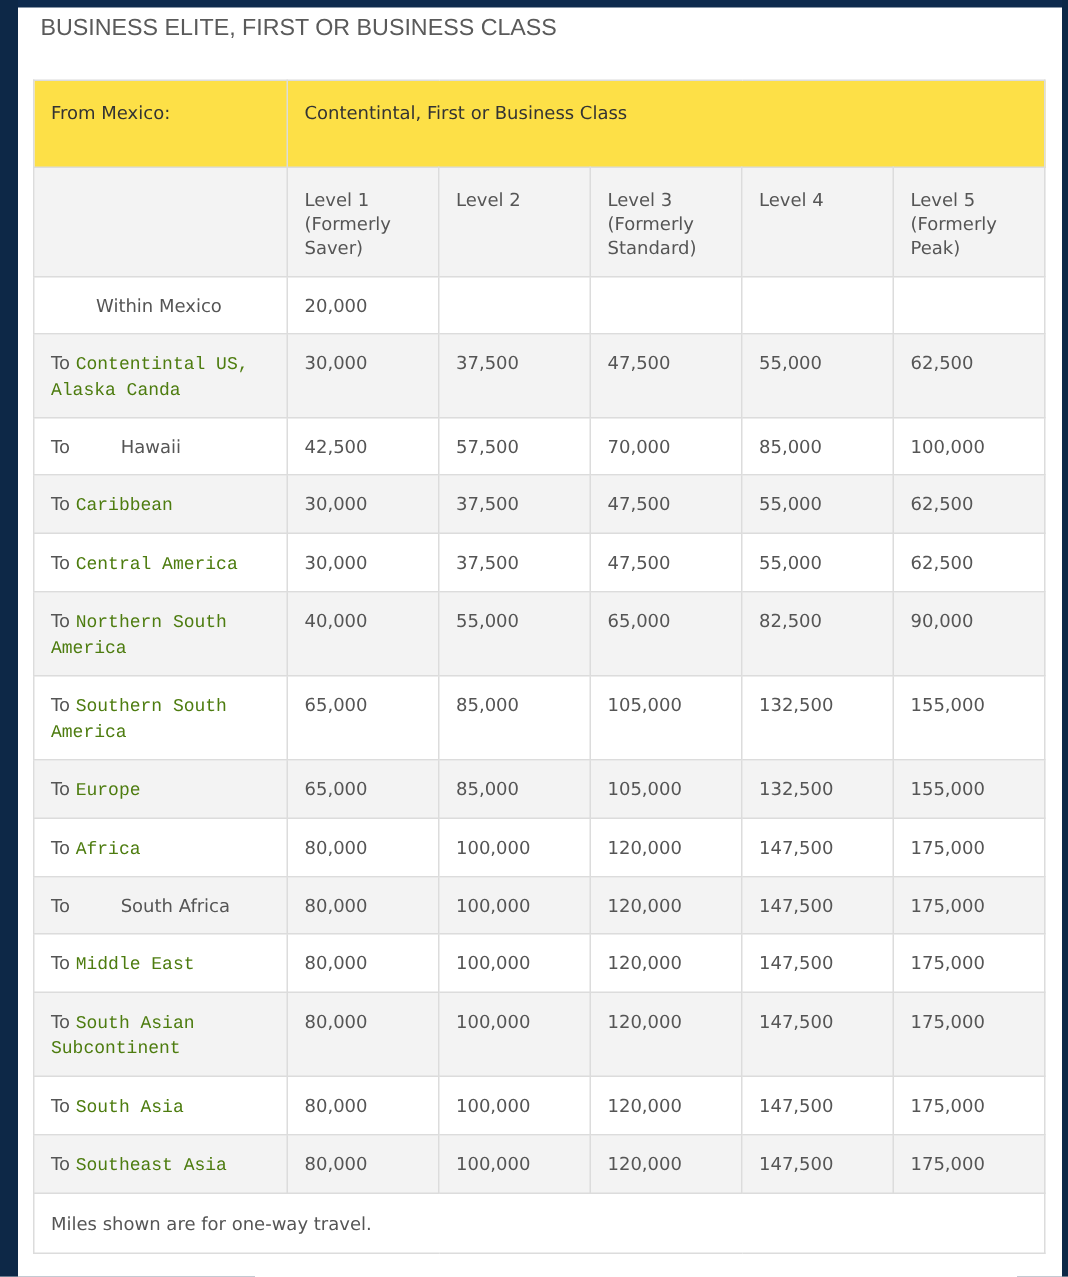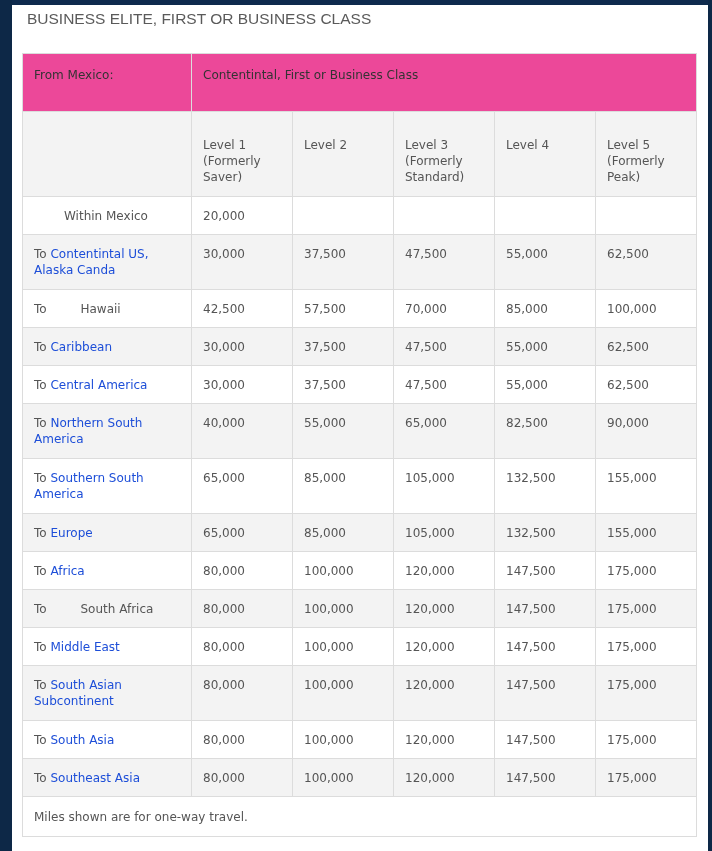--- a/index.html
+++ b/index.html
@@ -38,29 +38,29 @@
   table.award td, table.award th {
     border: 1px solid #dcdcdc;
     vertical-align: top;
     text-align: left;
     font-weight: normal;
     padding: 11px 10px 9px 11px;
     line-height: 16px;
   }
   col.c0 { width: 169px; }
   col.cl { width: 101px; }
-  tr.h1 td { height: 35px; background: #ec4899; color: #333; padding-top: 13px; }
-  tr.h2 td { height: 50px; background: #f3f3f3; color: #555; padding-top: 25px; }
+  tr.h1 td { height: 35px; background: #fde047; color: #333; padding-top: 13px; }
+  tr.h2 td { height: 50px; background: #f3f3f3; color: #555; padding-top: 13px; }
   tr.odd td { background: #ffffff; }
   tr.even td { background: #f3f3f3; }
   tr.row td { padding-top: 11px; padding-bottom: 10px; }
   tr.row.tall td { height: 33px; }
   tr.row.short td { height: 16px; }
   .to { color: #555; }
-  .dest-link { color: #1d4ed8; text-decoration: none; }
+  .dest-link { color: #4d7c0f; text-decoration: none; font-family: Liberation Mono, monospace; }
   .dest-plain { color: #555; margin-left: 30px; }
   tr.footer td { background: #fff; color: #555; padding: 12px 11px 11px 11px; }
 </style>
 </head>
 <body>
 
 <div class="left-strip"></div>
 <div class="right-strip"></div>
 
 <div class="page">

